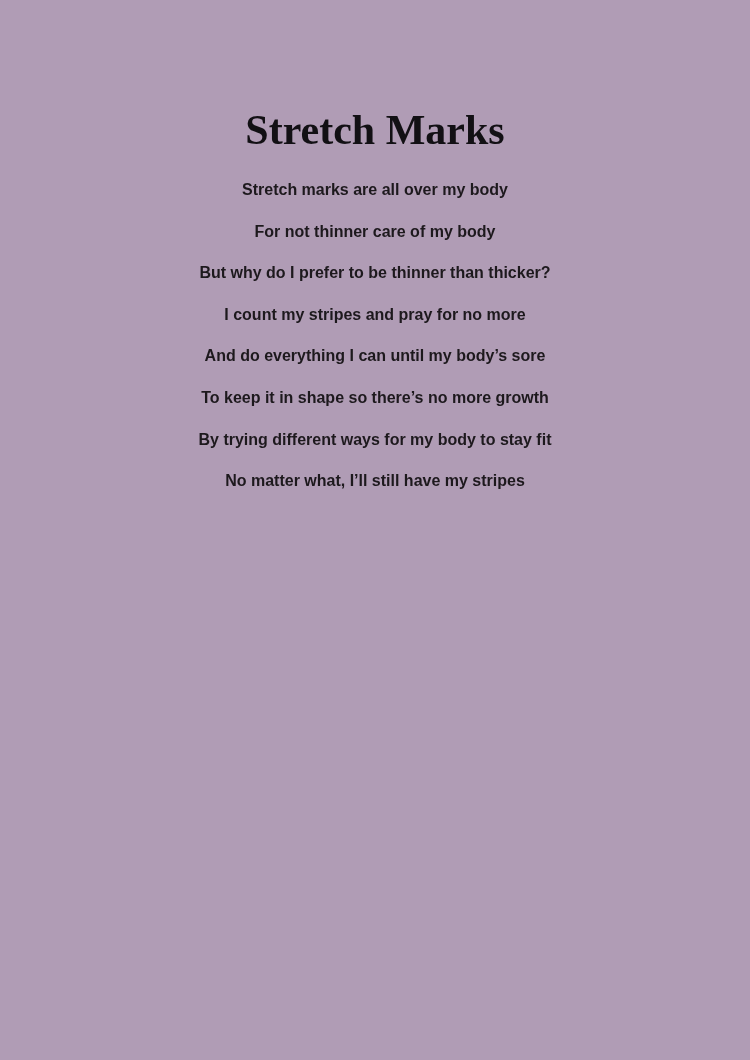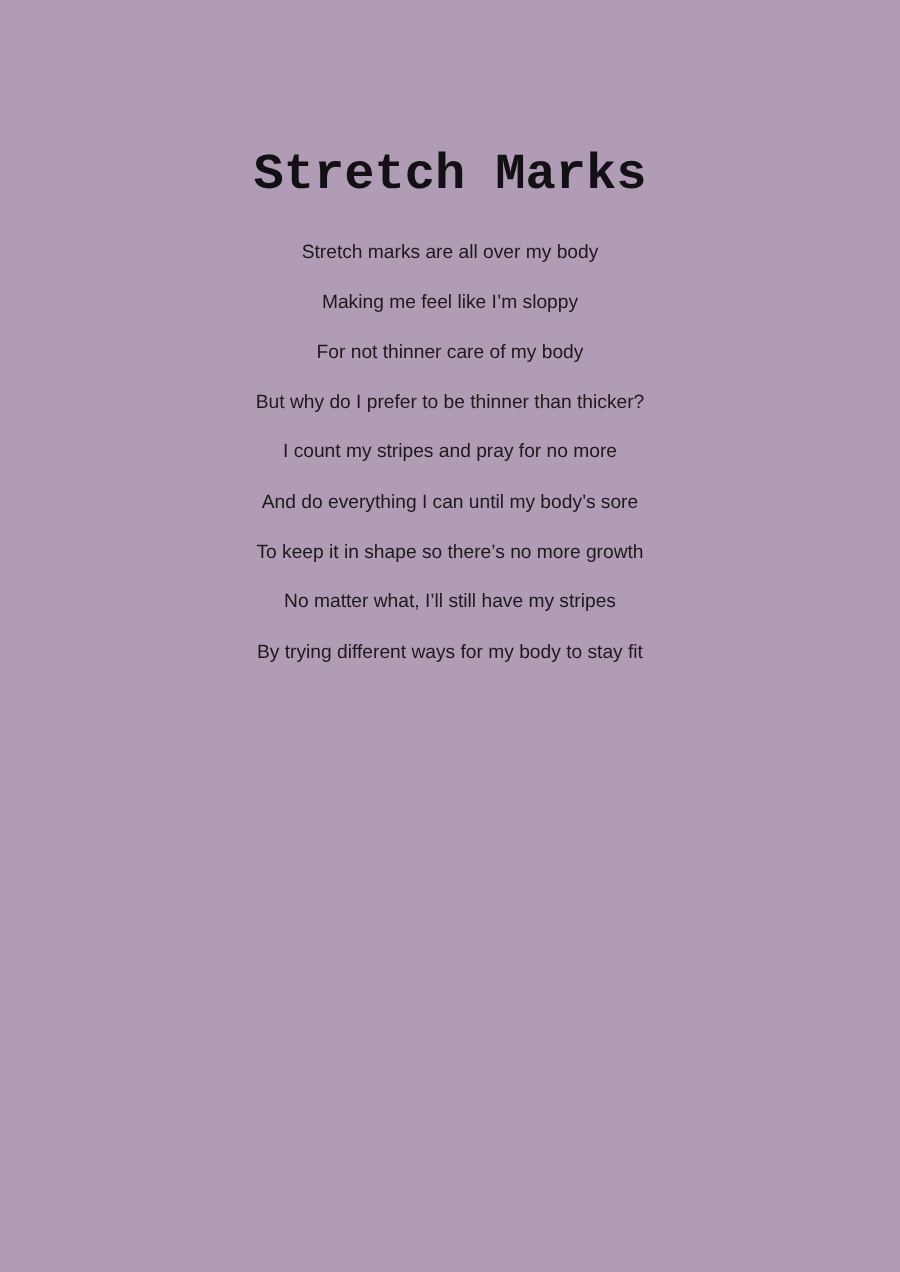--- a/index.html
+++ b/index.html
@@ -12,50 +12,50 @@
       font-family: "Liberation Sans", sans-serif;
     }
     .page {
       position: relative;
       width: 750px;
       height: 1060px;
       background: #b09cb5;
       overflow: hidden;
     }
     .title {
-      margin: 16px;
+      margin: 0;
       padding-top: 103px;
       text-align: center;
-      font-family: Liberation Mono, monospace;
+      font-family: Liberation Serif, serif;
       font-weight: 700;
       font-size: 42px;
       line-height: 55px;
       color: #121014;
     }
     .poem {
       margin-top: 11px;
+      font-weight: bold;
     }
     .line {
       margin: 0;
       text-align: center;
       font-family: "Liberation Sans", sans-serif;
       font-size: 16px;
       line-height: 41.6px;
       color: #1d191d;
     }
   </style>
 </head>
 <body>
 
 <div class="page" style="background: rgb(176, 156, 181);">
   <h1 class="title" style="color: rgb(18, 16, 20);">Stretch Marks</h1>
   <div class="poem" style="color: rgb(29, 25, 29);">
       <p class="line">Stretch marks are all over my body</p>
-      <p class="line">Making me feel like I’m sloppy</p>
       <p class="line">For not thinner care of my body</p>
       <p class="line">But why do I prefer to be thinner than thicker?</p>
       <p class="line">I count my stripes and pray for no more</p>
       <p class="line">And do everything I can until my body’s sore</p>
       <p class="line">To keep it in shape so there’s no more growth</p>
+      <p class="line">By trying different ways for my body to stay fit</p>
       <p class="line">No matter what, I’ll still have my stripes</p>
-      <p class="line">By trying different ways for my body to stay fit</p>
     </div>
 </div>
 
 </body></html>

